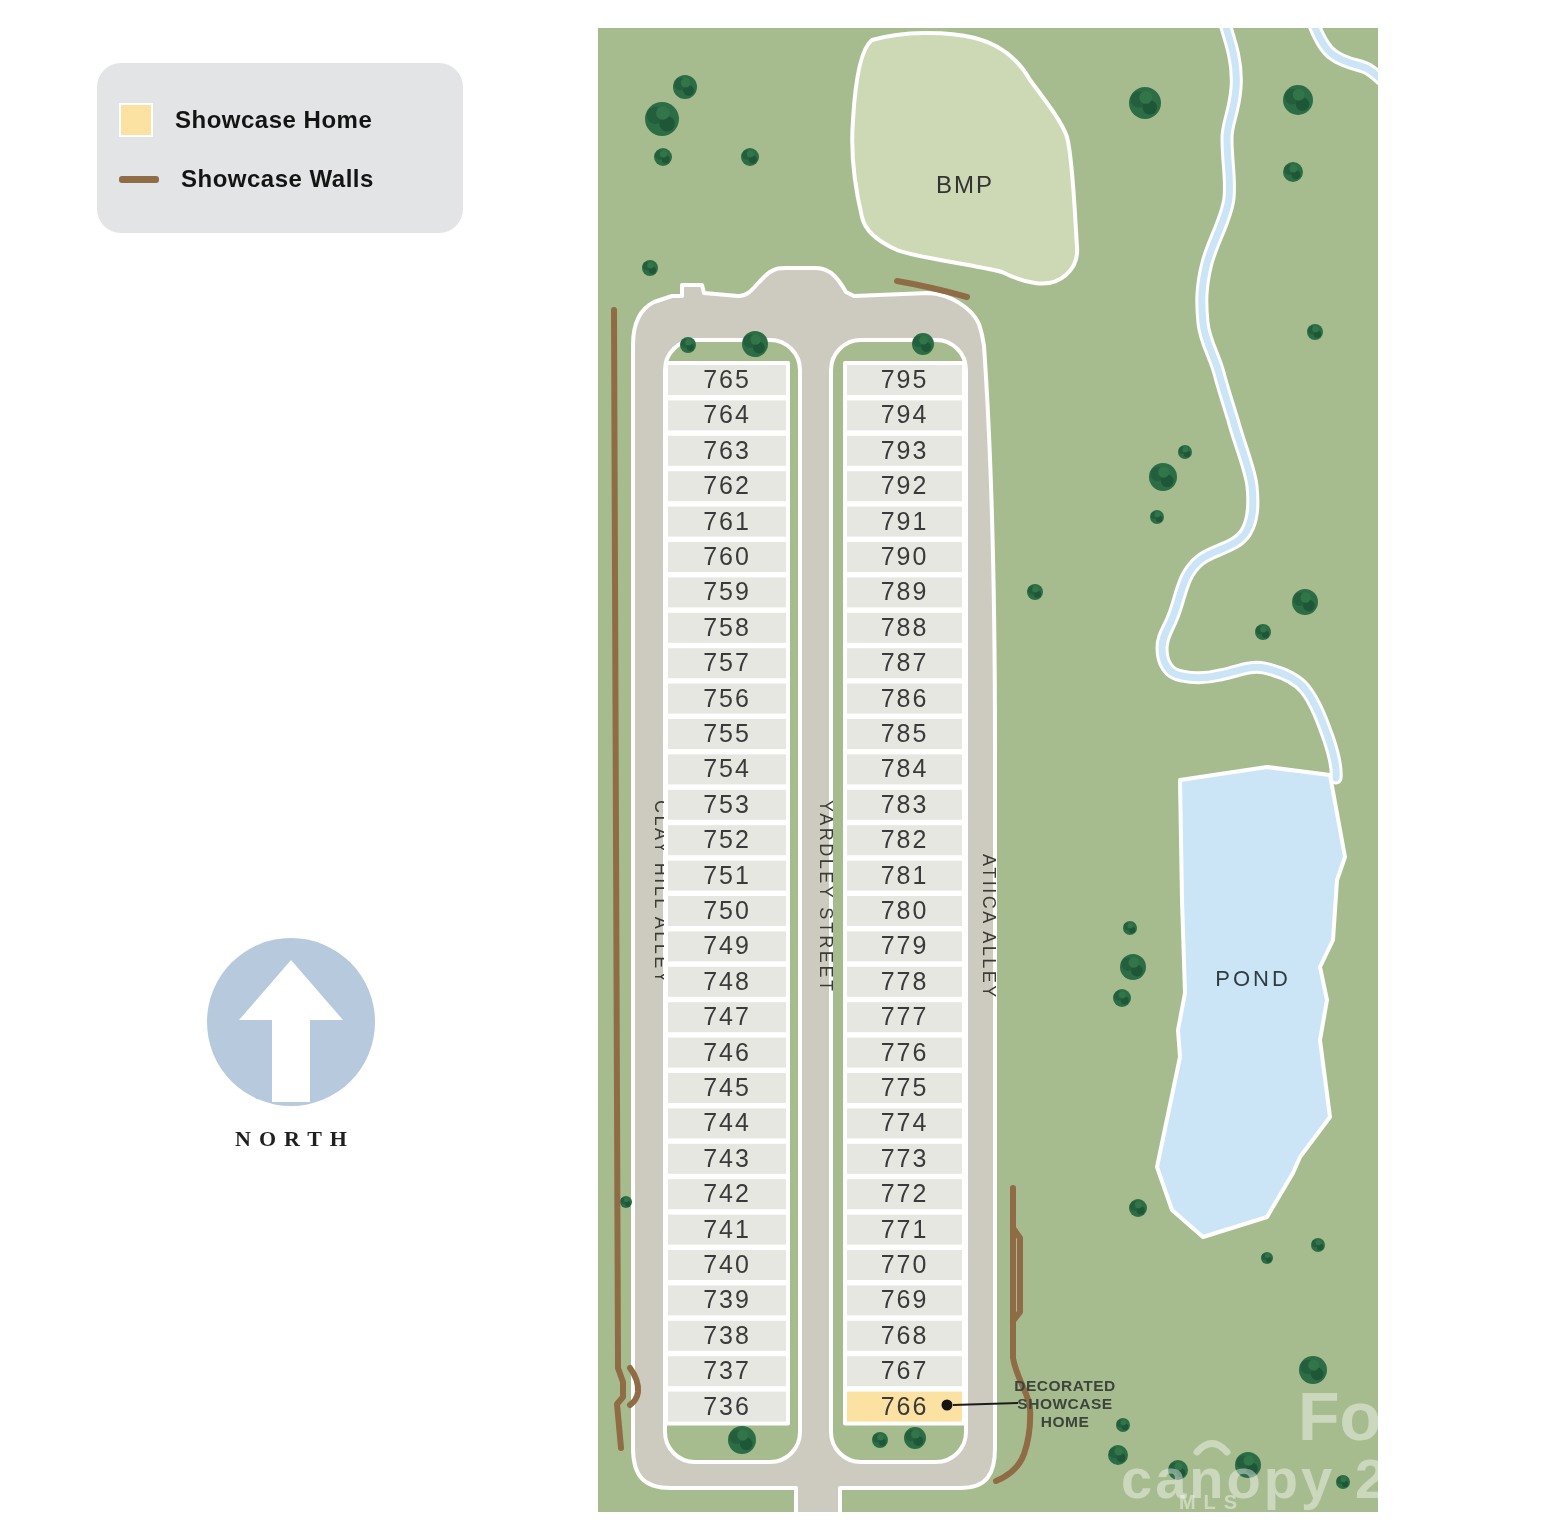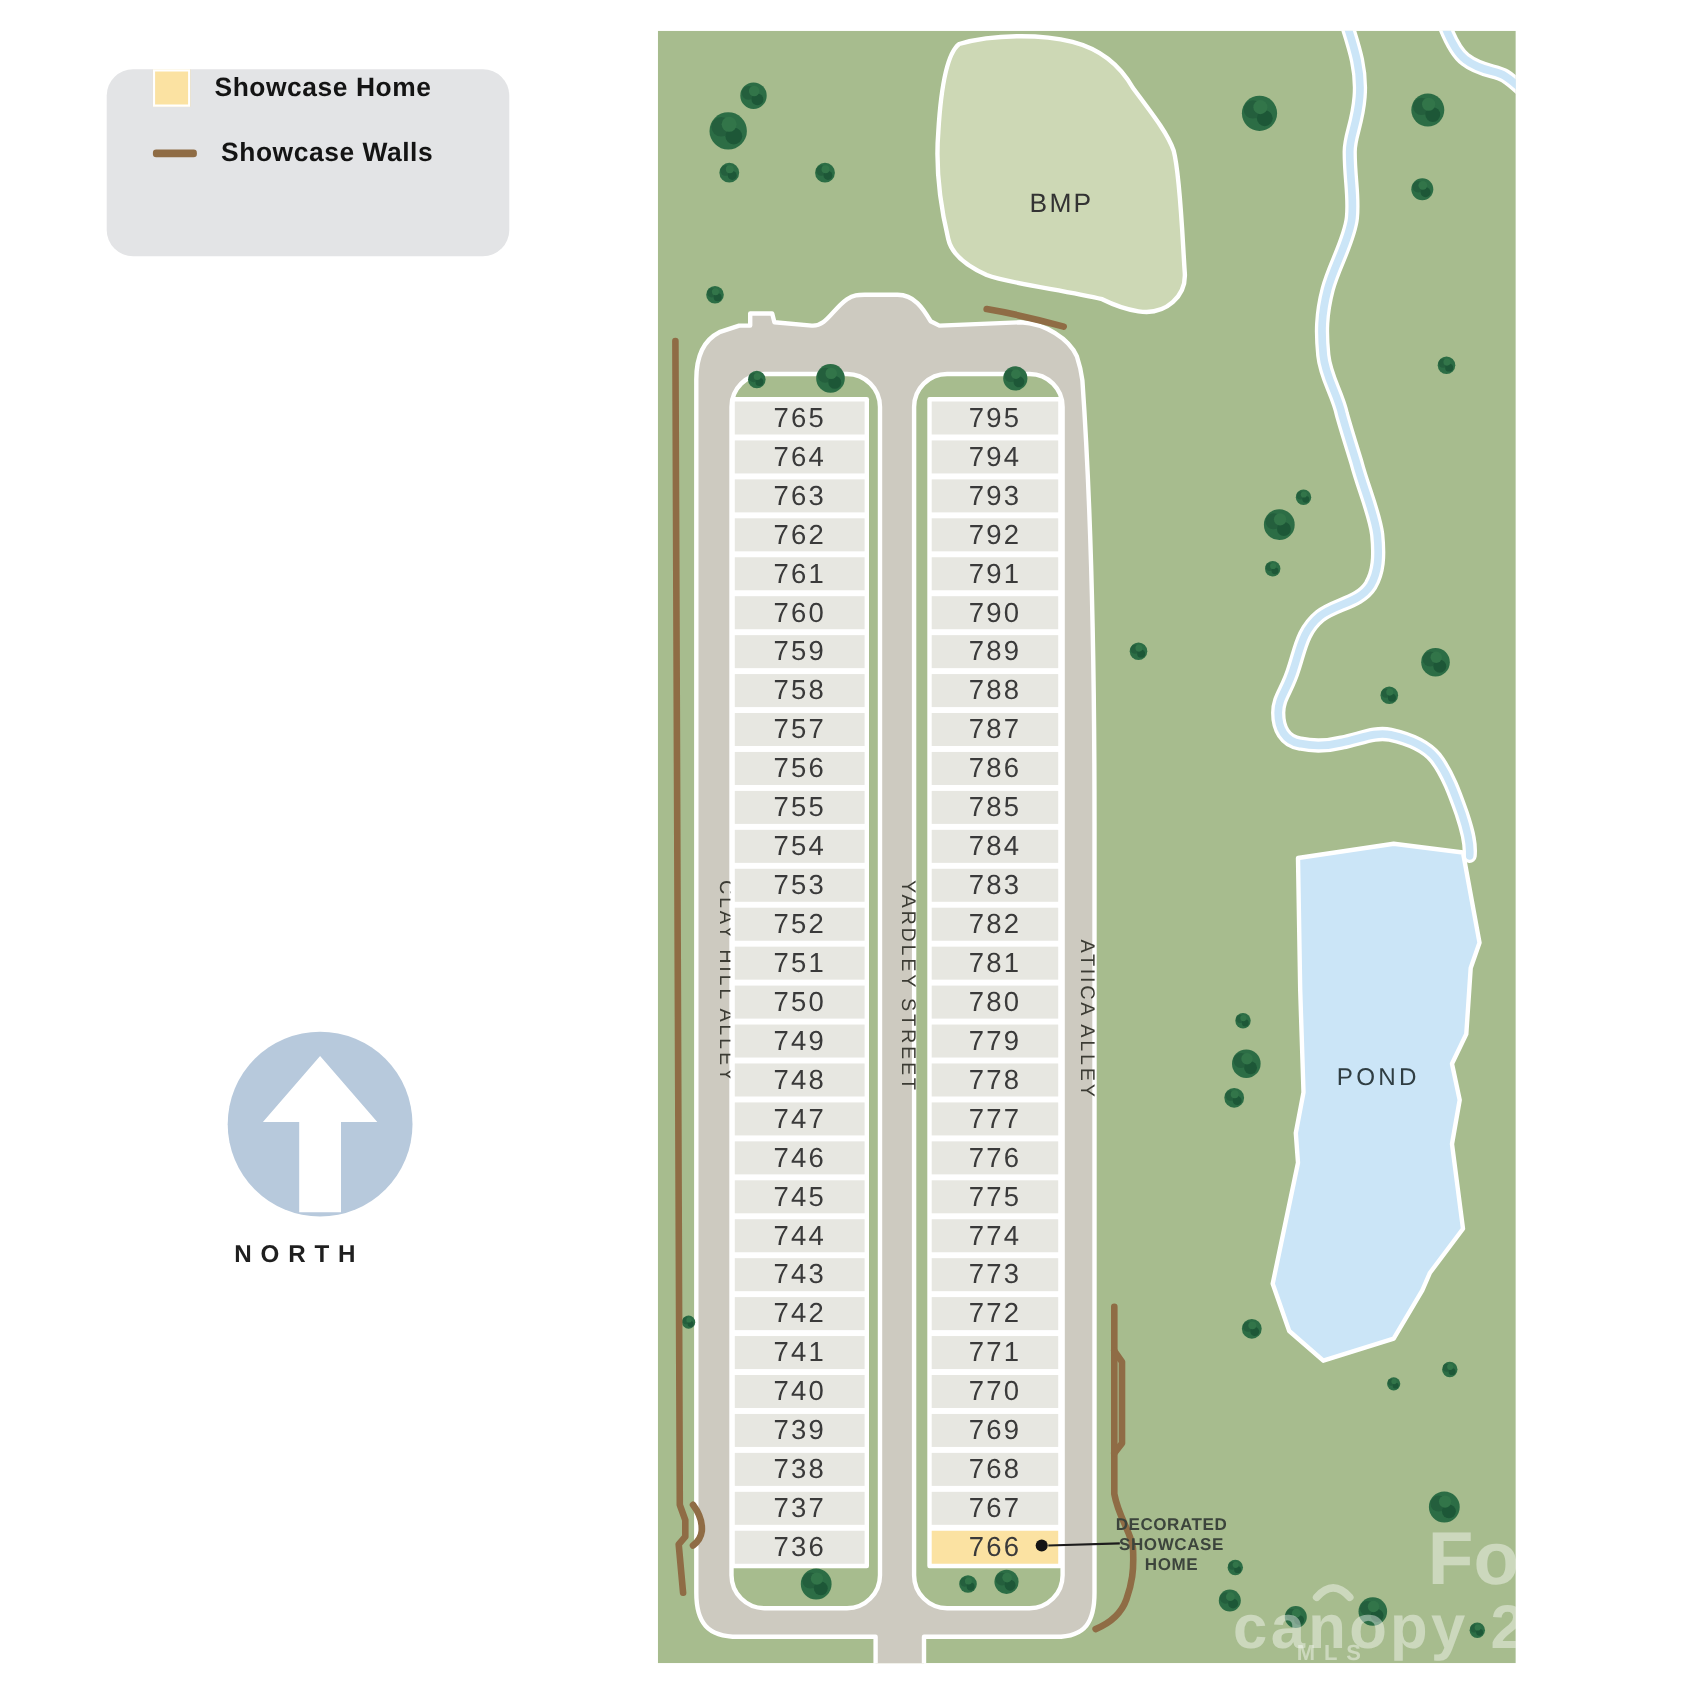--- a/index.html
+++ b/index.html
@@ -1,27 +1,27 @@
 <!DOCTYPE html>
 <html style="--map-green: #a7bc8e; --bmp-green: #cdd8b5; --road-grey: #cdcac0; --showcase-yellow: #fbe2a2; --water-blue: #cbe5f7; --wall-brown: #8f6c45; --legend-bg: #e3e4e6; --compass-blue: #b7c9dc;"><head>
 <meta charset="utf-8">
 <style>
   html,body{margin:0;padding:0;background:#ffffff;}
   body{width:1550px;height:1536px;position:relative;font-family:"Liberation Sans",sans-serif;overflow:hidden;}
 
   
   .legend{position:absolute;left:97px;top:63px;width:366px;height:170px;background:var(--legend-bg,#e3e4e6);
-          border-radius:24px;display:flex;flex-direction:column;justify-content:flex-start;gap:28px;padding-left:42px;box-sizing:border-box;}
+          border-radius:24px;display:flex;flex-direction:column;justify-content:center;gap:28px;padding-left:22px;box-sizing:border-box;}
   .legend-row{display:flex;align-items:center;gap:22px;}
   .legend-swatch{width:34px;height:34px;background:var(--showcase-yellow,#fbe2a2);box-shadow:0 0 0 2px #fff inset;}
   .legend-dash{width:40px;height:7px;border-radius:3px;background:var(--wall-brown,#8f6c45);}
   .legend-label{font-size:24px;font-weight:700;color:#141414;letter-spacing:.5px;}
 
   
-  .compass{position:absolute;left:205px;top:936px;width:172px;text-align:left;}
+  .compass{position:absolute;left:205px;top:936px;width:172px;text-align:center;font-family:Liberation Serif, serif;}
   .compass-label{margin-top:14px;font-size:22px;font-weight:700;letter-spacing:8px;color:#1f1f1f;padding-left:8px;}
 
   
   .map-svg{position:absolute;left:598px;top:28px;}
   .bg{fill:var(--map-green,#a7bc8e);}
   .bmp{fill:var(--bmp-green,#cdd8b5);stroke:#fff;stroke-width:4;}
   .stream-casing{fill:none;stroke:#fff;stroke-width:13;stroke-linecap:round;stroke-linejoin:round;}
   .stream{fill:none;stroke:var(--water-blue,#cbe5f7);stroke-width:7;stroke-linecap:round;stroke-linejoin:round;}
   .pond{fill:var(--water-blue,#cbe5f7);stroke:#fff;stroke-width:4;stroke-linejoin:round;}
   .road{fill:var(--road-grey,#cdcac0);stroke:#fff;stroke-width:4;fill-rule:evenodd;stroke-linejoin:round;}

